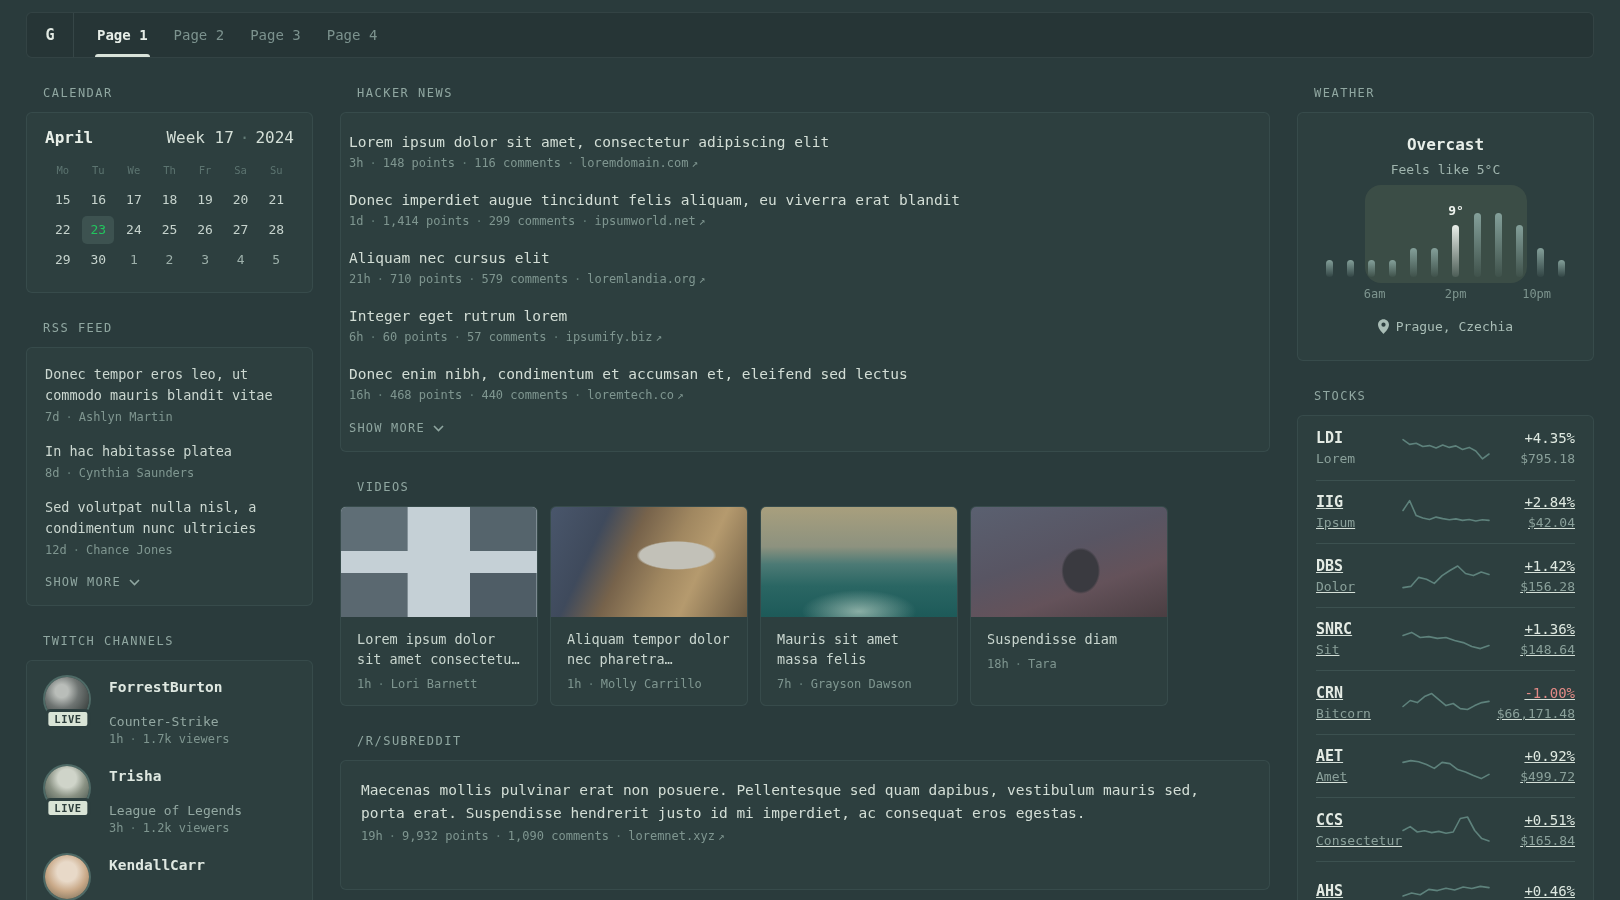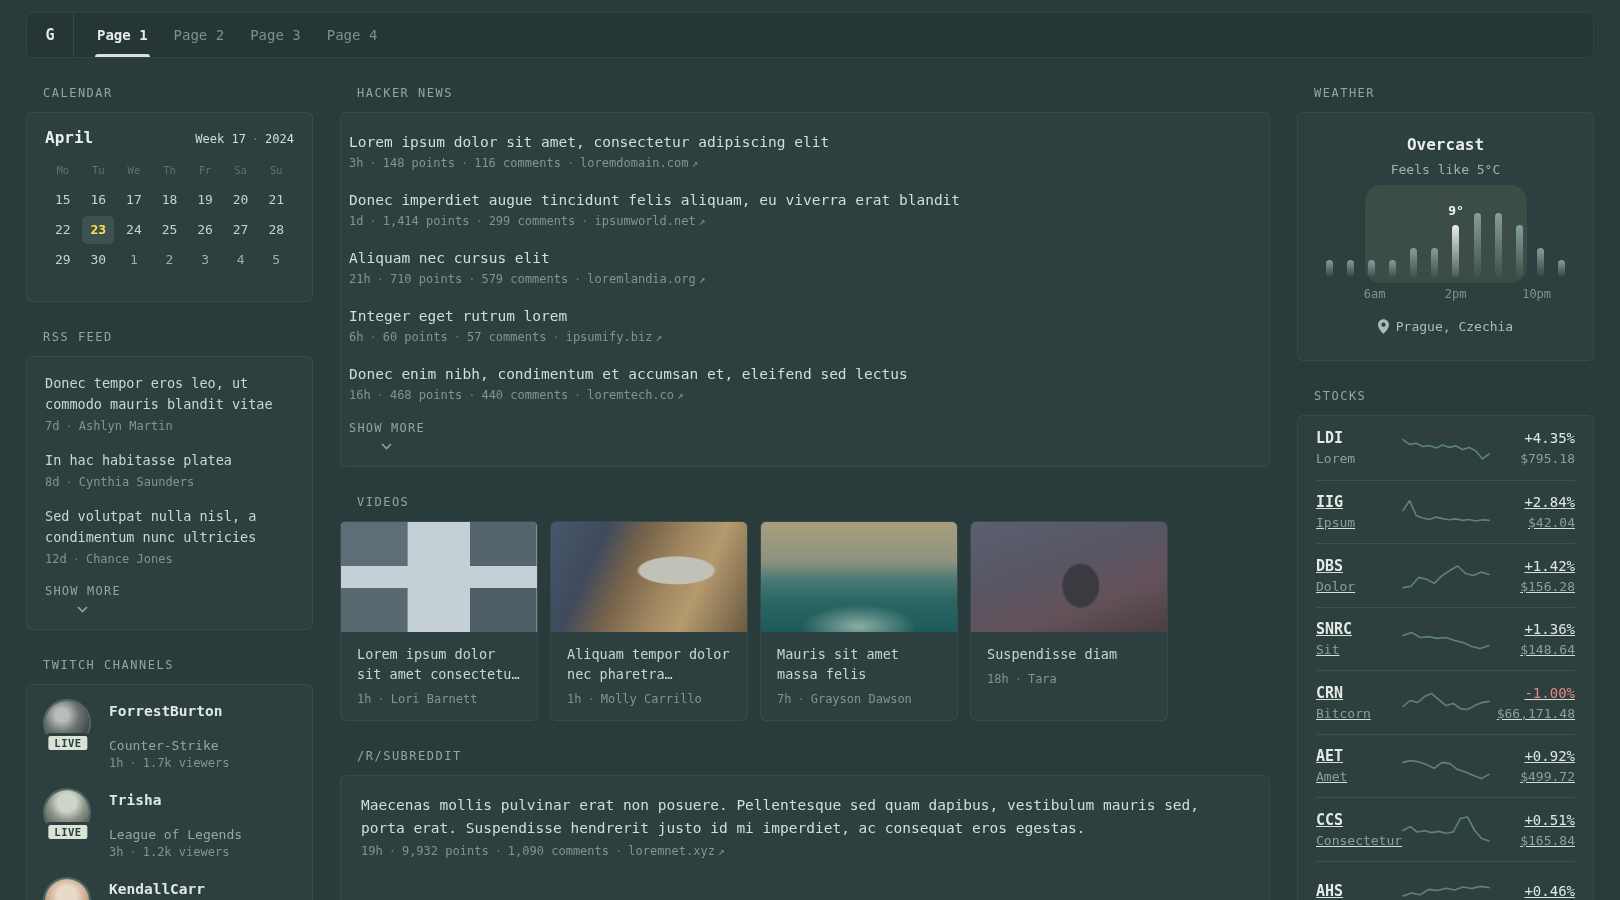--- a/index.html
+++ b/index.html
@@ -7,21 +7,21 @@
   }
   *{box-sizing:border-box;}
   html,body{margin:0;padding:0;}
   body{
     width:1620px;height:900px;overflow:hidden;
     background:var(--background);
     font-family:"DejaVu Sans Mono","Liberation Mono",monospace;
     color:#d5e0d8;
   }
   a{color:inherit;text-decoration:none;cursor:pointer;}
-  button{background:none;border:0;font:inherit;color:inherit;padding:0;cursor:pointer;flex-direction:column;}
+  button{background:none;border:0;font:inherit;color:inherit;padding:0;cursor:pointer;}
   .app{width:1620px;height:900px;overflow:hidden;padding:12px 26px 0;position:relative;}
 
   
   .topbar{
     height:46px;background:#263536;border:1px solid rgba(170,200,195,.10);
     border-radius:6px;display:flex;align-items:stretch;
   }
   .logo{width:47px;display:flex;align-items:center;justify-content:center;
     font-size:15px;font-weight:bold;color:#e2eae3;border-right:1px solid rgba(170,200,195,.12);}
   .tabs{display:flex;align-items:stretch;gap:26px;padding-left:23px;}
@@ -43,28 +43,28 @@
   .card{
     background:var(--card);border:1px solid rgba(170,200,195,.09);
     border-radius:6px;
   }
 
   .dot{color:#647d78;margin:0 6px;}
   .show-more{display:flex;align-items:center;gap:8px;font-size:12px;letter-spacing:1.2px;color:#8fa6a0;margin-top:18px;}
   .chev{width:11px;height:7px;stroke:#8fa6a0;stroke-width:1.6;fill:none;}
 
   
-  .cal-card{padding:15px 18px 27px;}
+  .cal-card{padding:15px 18px 18px;}
   .cal-head{display:flex;align-items:baseline;justify-content:space-between;}
   .cal-month{font-size:16px;font-weight:bold;color:#e8efe8;}
-  .cal-week{font-size:12px;color:#d4dfd7;}
+  .cal-week{font-size:16px;color:#d4dfd7;}
   .cal-grid{display:grid;grid-template-columns:repeat(7,1fr);row-gap:2px;text-align:center;margin-top:13px;}
   .cal-wd{font-size:10.5px;color:#5c7470;padding:4px 0 8px;}
   .cal-day{font-size:13px;color:#c6d3cd;height:28px;line-height:28px;width:32px;margin:0 auto;border-radius:5px;}
-  .cal-day.sel{background:#3d5250;color:#fde047;font-weight:bold;}
+  .cal-day.sel{background:#3d5250;color:#22c55e;font-weight:normal;}
   .cal-day.adj{color:#9db0aa;}
 
   
   .list-card{padding:16px 18px 16px;}
   .feed-item{margin-bottom:17px;}
   .feed-item:last-of-type{margin-bottom:0;}
   .feed-title{display:block;font-size:13.5px;line-height:21px;color:#ccd8d1;}
   .feed-meta{font-size:12px;color:#7f9690;margin-top:4px;white-space:nowrap;}
   .arrow{font-size:11px;color:#7f9690;margin-left:3px;}
 

